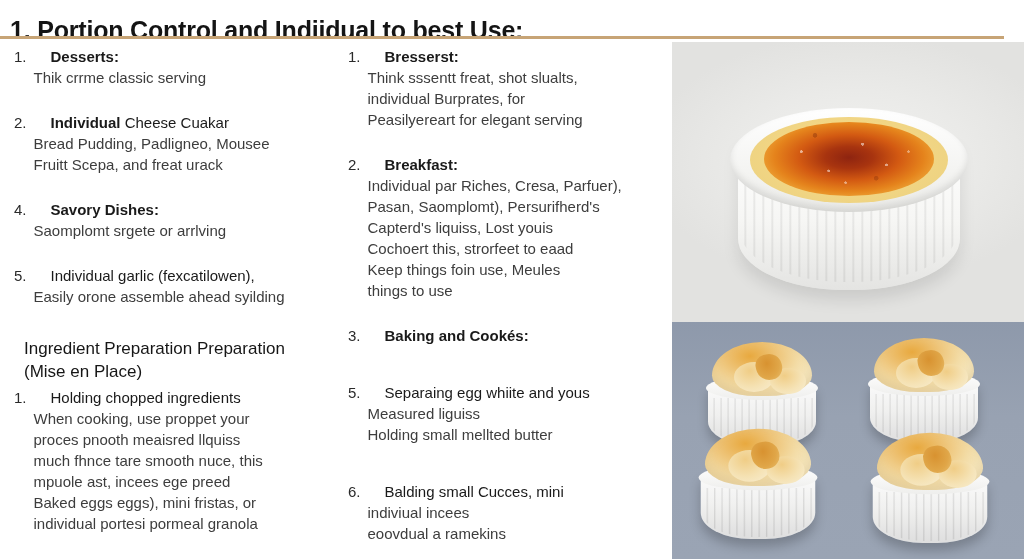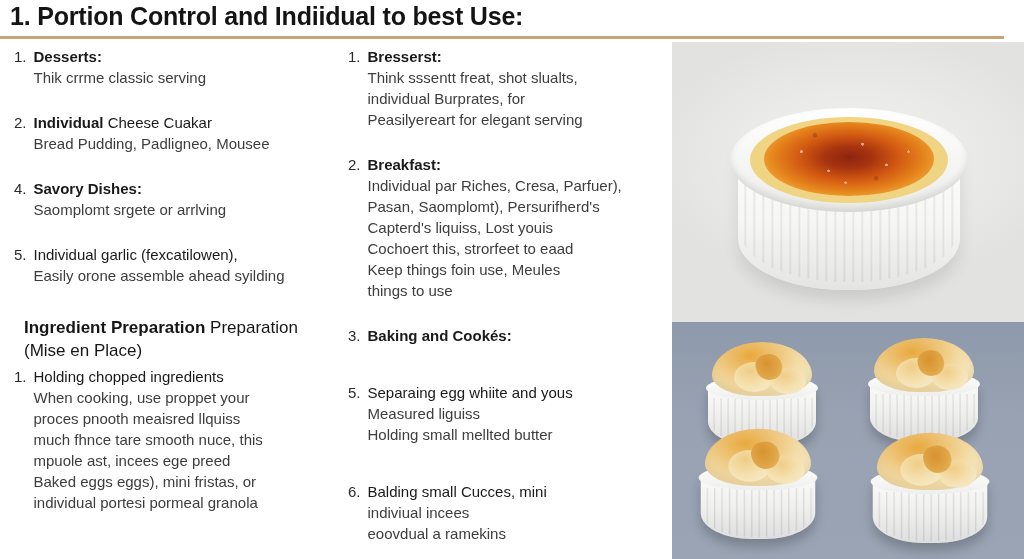--- a/index.html
+++ b/index.html
@@ -20,21 +20,21 @@
   .title-block {
     position: absolute;
     left: 0;
     top: 0;
     width: 1004px;
     height: 40px;
   }
   .page-title {
     position: absolute;
     left: 10px;
-    top: 2px;
+    top: 16px;
     font-size: 25px;
     font-weight: bold;
     letter-spacing: -0.2px;
     color: #141414;
     white-space: nowrap;
   }
   .title-rule {
     position: absolute;
     left: 0;
     top: 36px;
@@ -75,35 +75,36 @@
     flex: 1 1 auto;
     min-width: 0;
   }
   .entry .lead {
     font-size: 15px;
     line-height: 21px;
     color: #1a1a1a;
   }
   .entry .lead .b {
     font-weight: bold;
+    margin-left: 17px;
   }
   .entry .sub {
     font-size: 15px;
     line-height: 21px;
     color: #3d3d3d;
   }
   .entry .sub div { white-space: nowrap; }
 
   .section-head {
     font-size: 17px;
     line-height: 23px;
     color: #161616;
     margin: 6px 0 4px 10px;
   }
-  .section-head .b { font-weight: bold; }
+  .section-head .b { font-weight: normal; }
 
   .spacer-sm { height: 10px; }
   .spacer-md { height: 22px; }
 
   
   .photos {
     position: absolute;
     left: 672px;
     top: 42px;
     width: 352px;
@@ -308,20 +309,21 @@
     <div class="spacer-sm"></div>
 
     <div class="entry">
       <div class="num">2.</div>
       <div class="body">
         <div class="lead">
           <span class="b">Individual</span><span> Cheese Cuakar</span>
         </div>
         <div class="sub">
           <div>Bread Pudding, Padligneo, Mousee</div>
+          <div>Fruitt Scepa, and freat urack</div>
         </div>
       </div>
     </div>
 
     <div class="spacer-sm"></div>
 
     <div class="entry">
       <div class="num">4.</div>
       <div class="body">
         <div class="lead">

